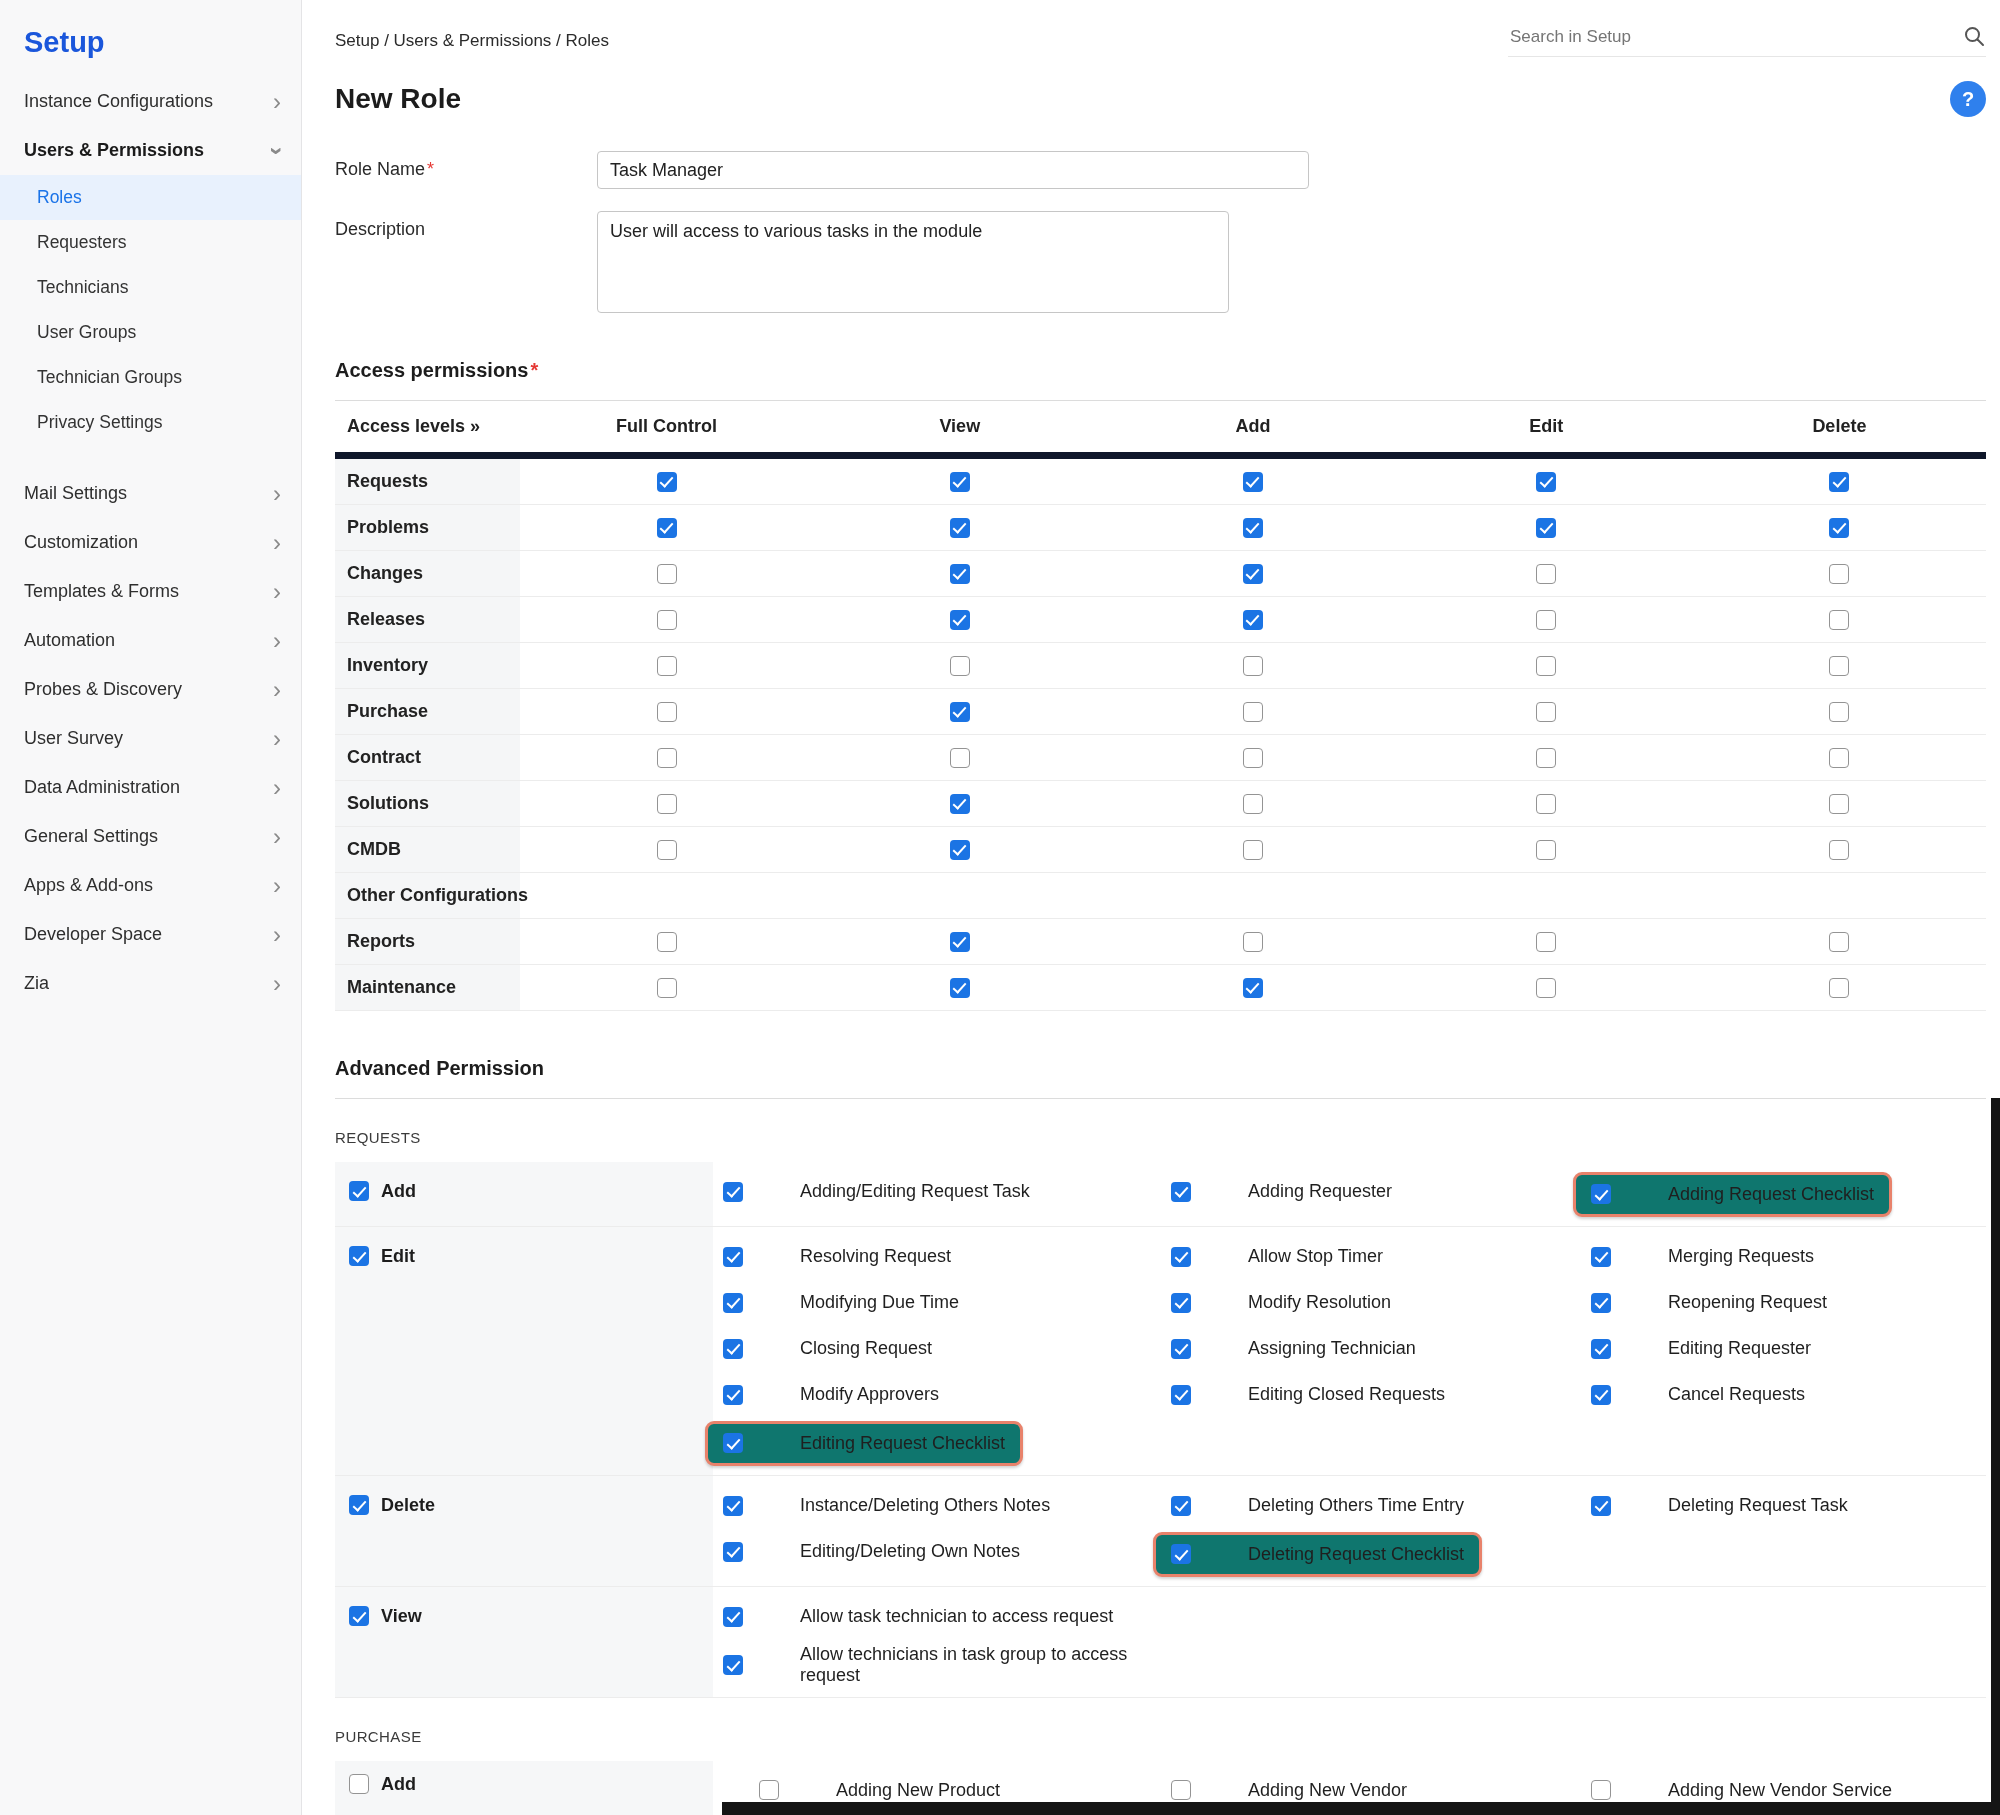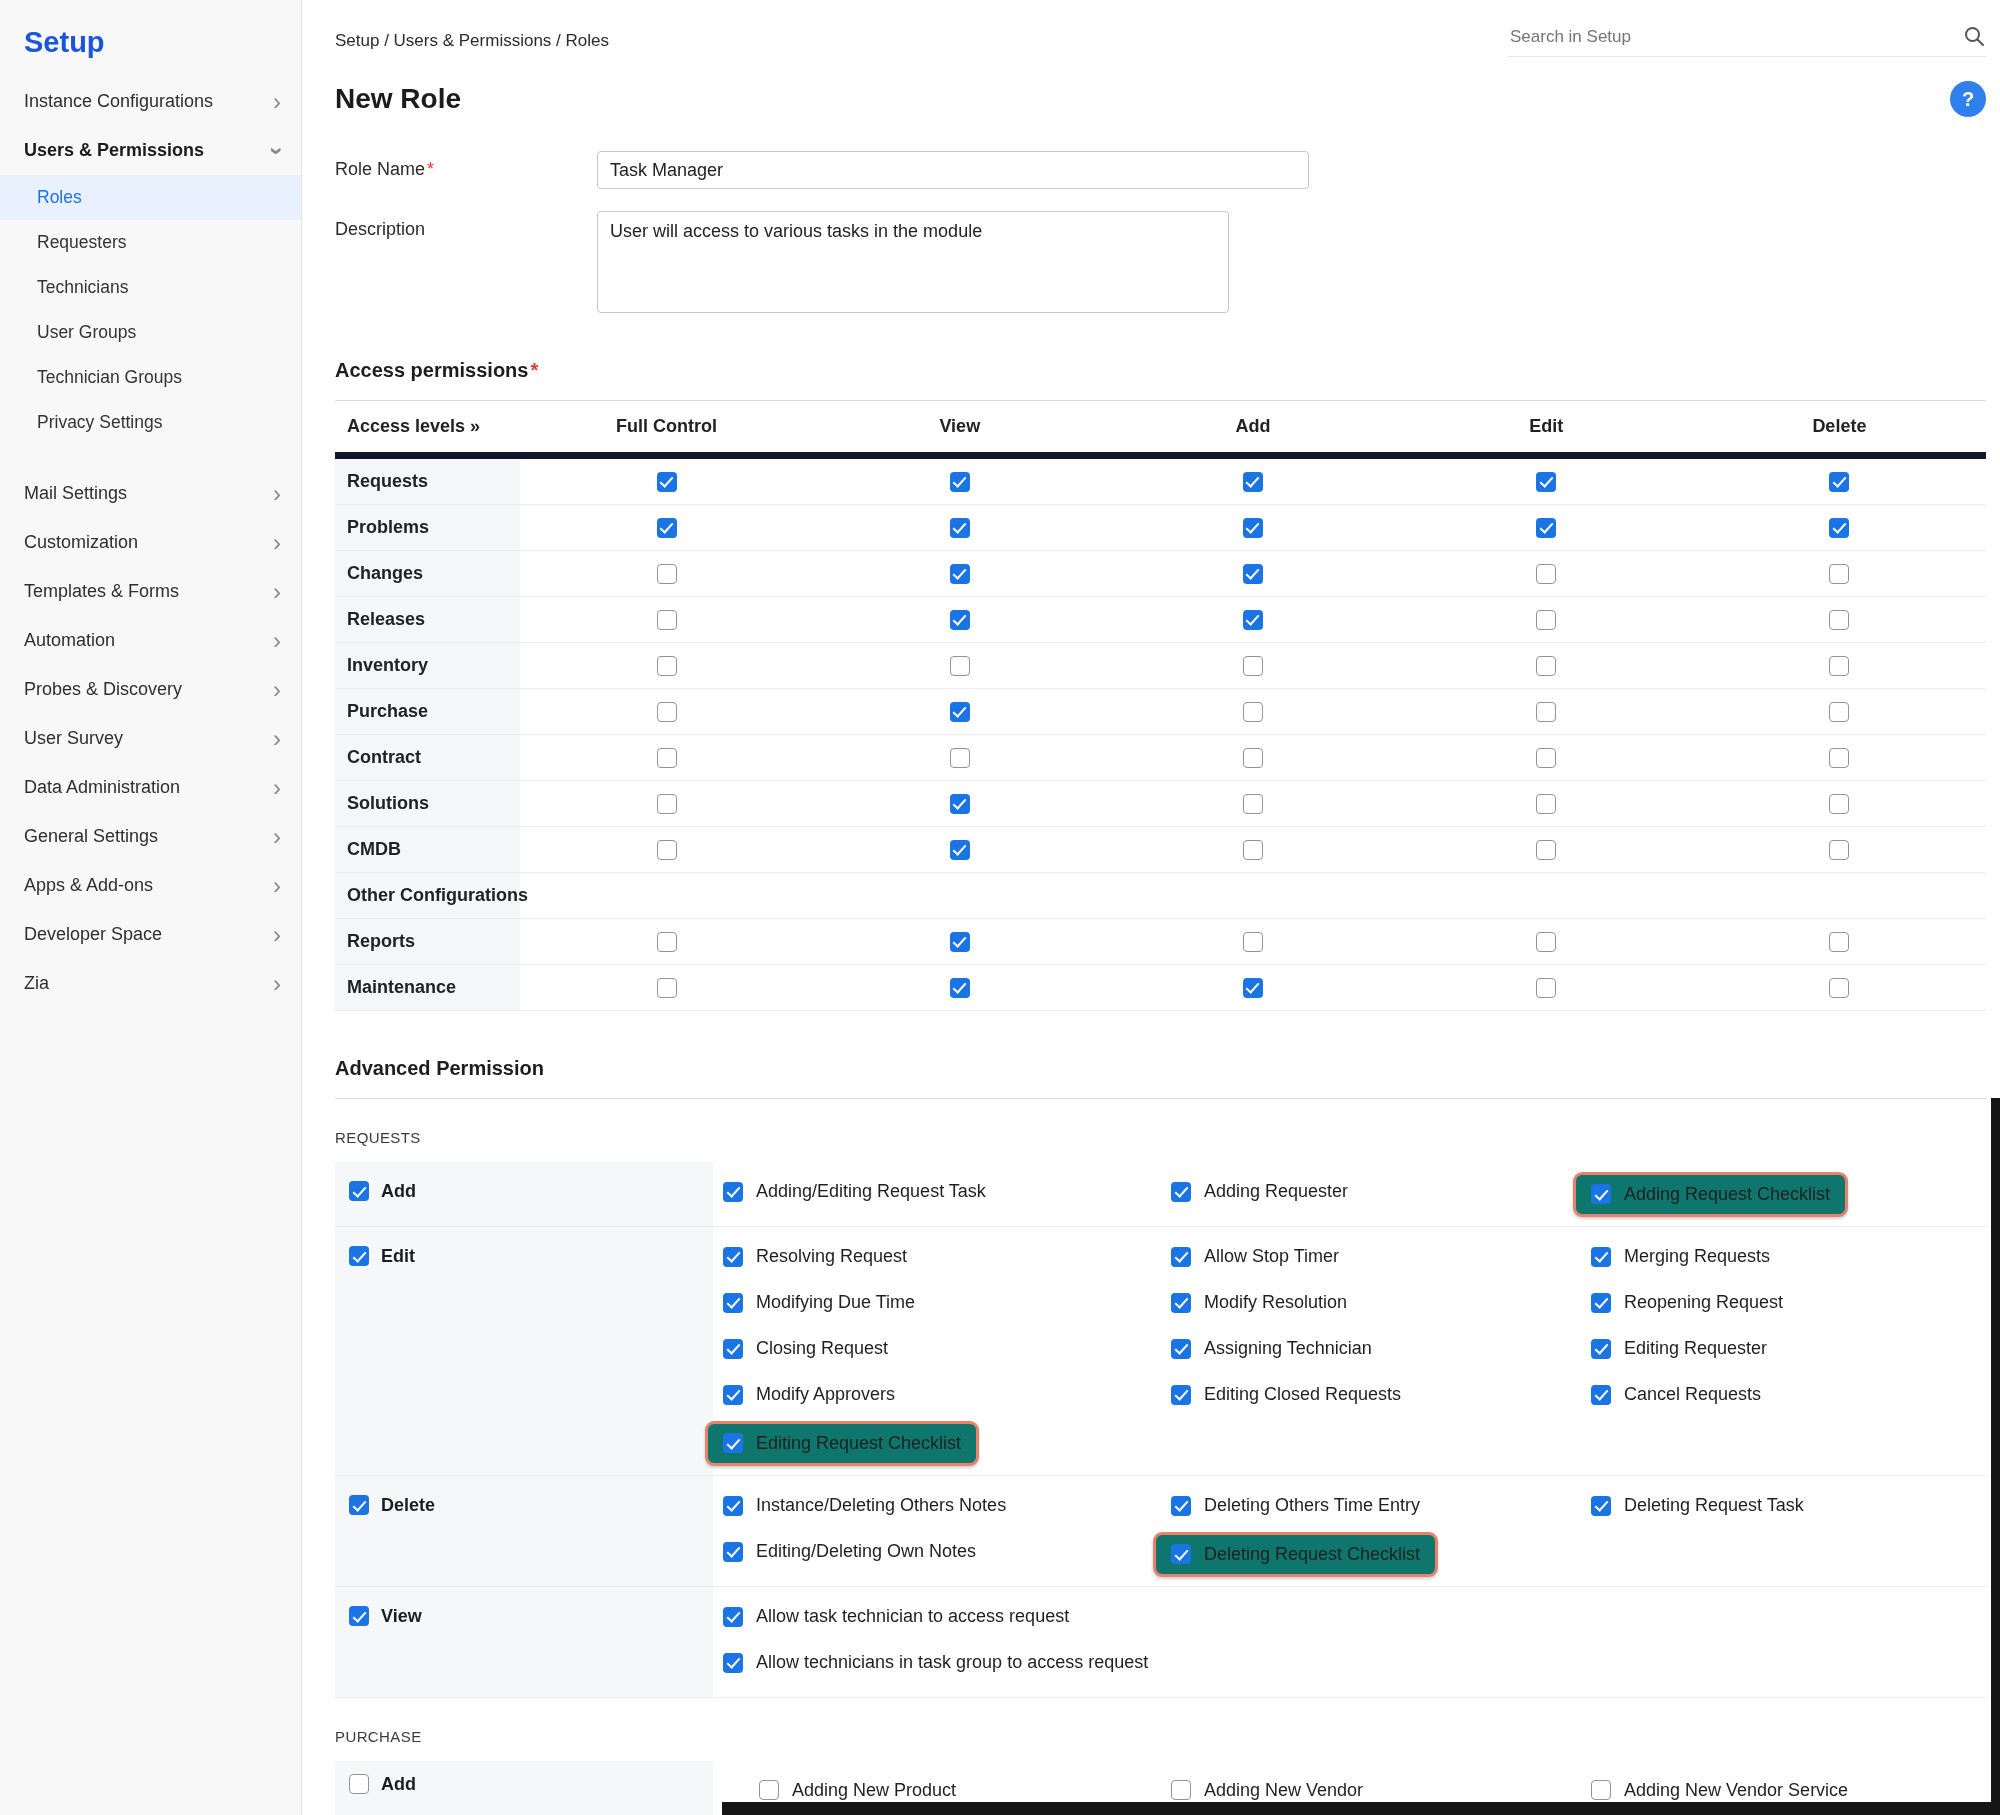--- a/index.html
+++ b/index.html
@@ -51,21 +51,21 @@
   .cb.on::after { content:""; position:absolute; left:6.5px; top:2.5px; width:5px; height:11px; border:solid #fff; border-width:0 2.6px 2.6px 0; transform:rotate(42deg); }
   .cb.off { background:#fff; border:1.7px solid #949494; }
   
   .adv-sec-label { margin-top:30px; font-size:15px; color:#3a3a3a; letter-spacing:0.4px; }
   .adv-block { margin-top:16px; }
   .adv-group { display:grid; grid-template-columns:378px 1fr; border-bottom:1px solid #ececec; }
   .adv-left { background:#f6f7f8; padding:19px 0 14px 14px; display:flex; align-items:flex-start; }
   .glbl { font-weight:700; margin-left:12px; line-height:21px; color:#1d1d1d; }
   .adv-right { padding:9px 0; }
   .adv-irow { display:grid; grid-template-columns:448px 420px 1fr; padding-left:10px; align-items:center; min-height:46px; }
-  .item { display:inline-flex; align-items:center; }
+  .item { display:inline-flex; align-items:center;gap:44px; }
   .ilbl { margin-left:13px; font-size:18px; color:#1f1f1f; }
   .hl { border:3px solid #e8826b; border-radius:9px; padding:9px 15px; margin-left:-18px; background:#0f766e; box-shadow:0 2px 3px rgba(0,0,0,0.18); }
   .compact .adv-left { padding-top:13px; padding-bottom:13px; }
   .compact .adv-irow { min-height:45px; }
   .compact .adv-cell:first-child { padding-left:36px; }
   
   .vscroll { position:absolute; right:0; top:1098px; bottom:0; width:9px; background:#151515; }
   .hscroll { position:absolute; left:722px; right:9px; bottom:0; height:13px; background:#151515; }
 </style>
 </head>

